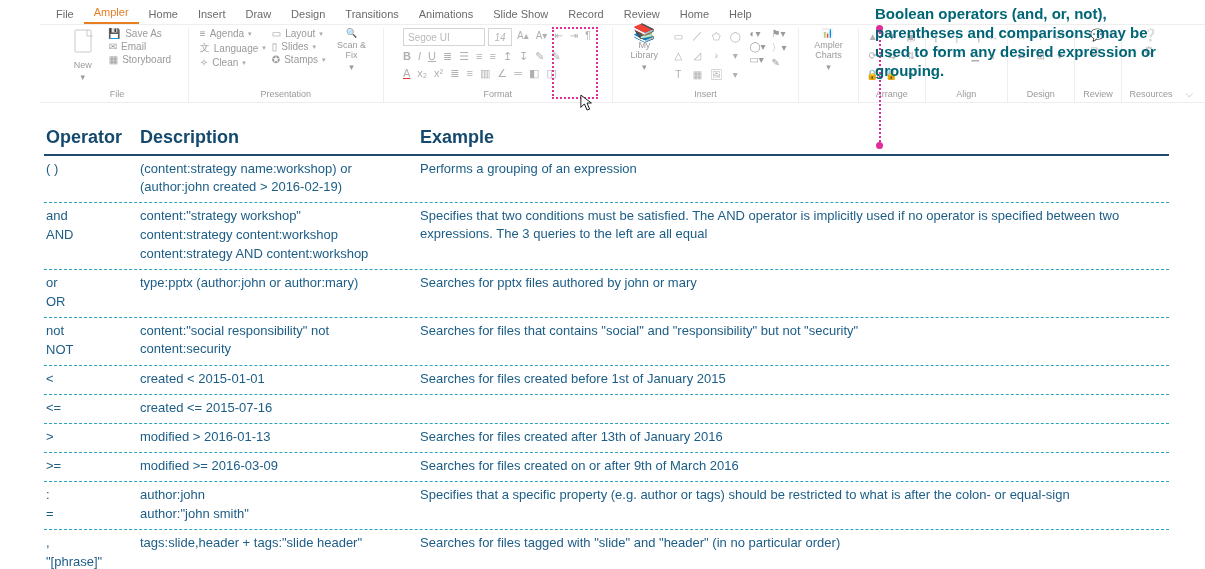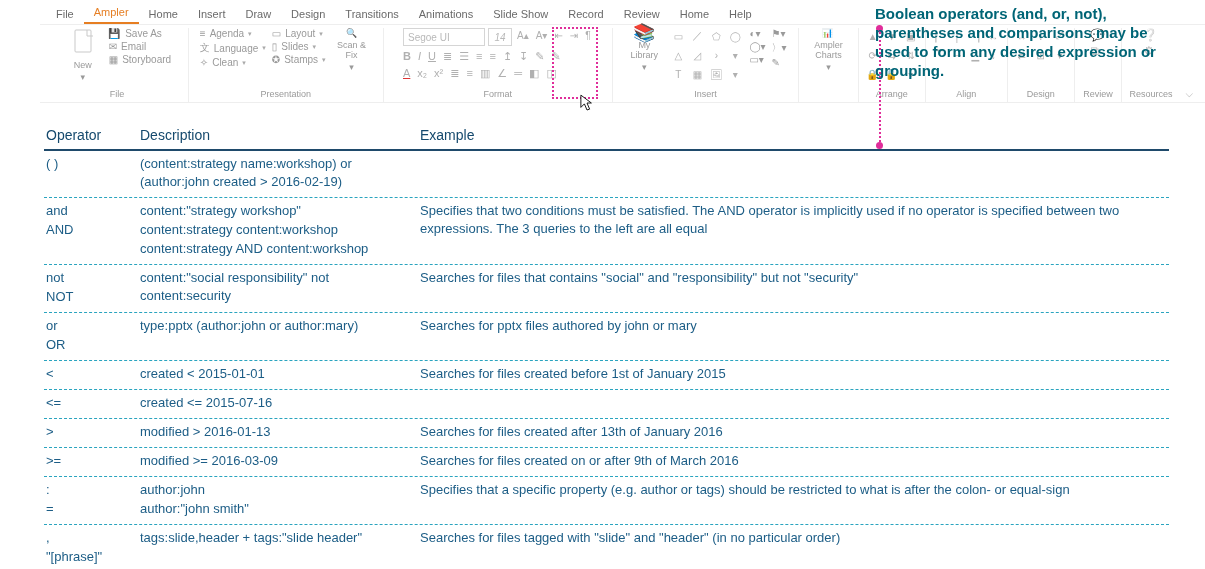--- a/index.html
+++ b/index.html
@@ -51,21 +51,21 @@
 
   .highlight-box{
     position:absolute;border:2px dotted var(--magenta);
     pointer-events:none;
   }
   .cursor{position:absolute;width:14px;height:18px;}
 
   
   .op-table{margin:20px 36px 18px 44px;}
   .op-head{display:grid;grid-template-columns:94px 280px 1fr;border-bottom:2px solid #1f4a6b;}
-  .op-head div{font-size:14px;font-weight:400;color:var(--blue-text);padding:4px 2px 6px;}
+  .op-head div{font-size:18px;font-weight:700;color:var(--blue-text);padding:4px 2px 6px;}
   .op-row{display:grid;grid-template-columns:94px 280px 1fr;border-bottom:1.5px dashed var(--row-dash);}
   .cell{padding:4px 4px 5px 2px;color:var(--blue-link);font-size:13px;line-height:18px;}
   .cell.op{}
   .cell div{margin:0 0 1px 0;}
 </style>
 </head>
 <body>
 
 <div class="ribbon-wrap">
 
@@ -341,57 +341,60 @@
     <div>Example</div>
   </div>
   <div id="op-rows">
       <div class="op-row">
         <div class="cell op">
           <div>( )</div>
         </div>
         <div class="cell ex">
           <div>(content:strategy name:workshop) or (author:john created &gt; 2016-02-19)</div>
         </div>
+        <div class="cell desc">
+          <div>Performs a grouping of an expression</div>
+        </div>
       </div>
       <div class="op-row">
         <div class="cell op">
           <div>and</div>
           <div>AND</div>
         </div>
         <div class="cell ex">
           <div>content:"strategy workshop"</div>
           <div>content:strategy content:workshop</div>
           <div>content:strategy AND content:workshop</div>
         </div>
         <div class="cell desc">
           <div>Specifies that two conditions must be satisfied. The AND operator is implicitly used if no operator is specified between two expressions. The 3 queries to the left are all equal</div>
         </div>
       </div>
       <div class="op-row">
         <div class="cell op">
+          <div>or</div>
+          <div>OR</div>
+        </div>
+        <div class="cell ex">
+          <div>type:pptx (author:john or author:mary)</div>
+        </div>
+        <div class="cell desc">
+          <div>Searches for pptx files authored by john or mary</div>
+        </div>
+      </div>
+      <div class="op-row">
+        <div class="cell op">
           <div>not</div>
           <div>NOT</div>
         </div>
         <div class="cell ex">
           <div>content:"social responsibility" not content:security</div>
         </div>
         <div class="cell desc">
           <div>Searches for files that contains "social" and "responsibility" but not "security"</div>
-        </div>
-      </div>
-      <div class="op-row">
-        <div class="cell op">
-          <div>or</div>
-          <div>OR</div>
-        </div>
-        <div class="cell ex">
-          <div>type:pptx (author:john or author:mary)</div>
-        </div>
-        <div class="cell desc">
-          <div>Searches for pptx files authored by john or mary</div>
         </div>
       </div>
       <div class="op-row">
         <div class="cell op">
           <div>&lt;</div>
         </div>
         <div class="cell ex">
           <div>created &lt; 2015-01-01</div>
         </div>
         <div class="cell desc">

